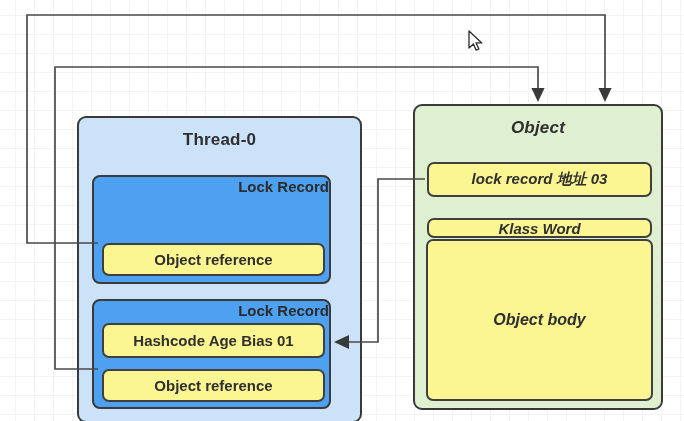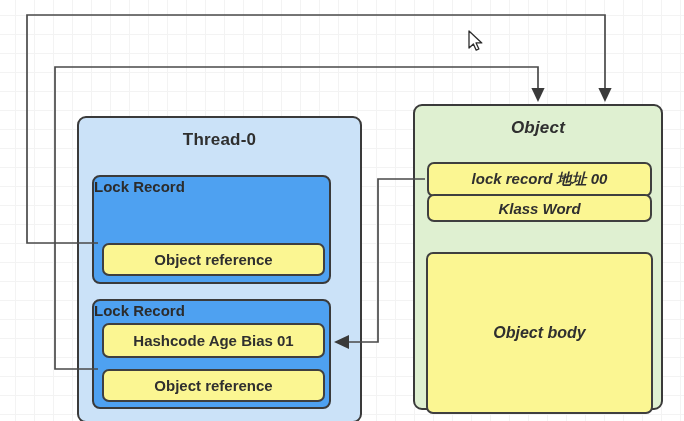--- a/index.html
+++ b/index.html
@@ -41,21 +41,21 @@
     left: 13px;
     width: 239px;
     background: #4ea1f1;
     border: 2px solid #3a3a3a;
     border-radius: 8px;
   }
   .lock-record-1 { top: 57px;  height: 109px; }
   .lock-record-2 { top: 181px; height: 110px; }
   .lock-record-title {
     margin-top: 1px;
-    text-align: left;
+    text-align: right;
     font-size: 15px;
     font-weight: 700;
     color: #2c2c2c;
   }
   .cell {
     position: absolute;
     box-sizing: border-box;
     background: #fbf692;
     border: 2px solid #3f3f3f;
     border-radius: 7px;
@@ -67,22 +67,22 @@
     align-items: center;
     justify-content: center;
   }
   .lr-cell { left: 8px; width: 223px; height: 33px; }
   .lr1-row0 { top: 22px; }
   .lr1-row1 { top: 66px; }
   .lr2-row0 { top: 22px; height: 35px; }
   .lr2-row1 { top: 68px; }
   .obj-cell  { left: 12px; width: 225px; height: 35px; }
   .obj-row0  { top: 56px; }
-  .obj-row1  { top: 88px; height: 28px; }
-  .obj-body  { left: 11px; top: 146px; width: 227px; height: 162px; font-size: 16px; }
+  .obj-row1  { top: 112px; height: 20px; }
+  .obj-body  { left: 11px; top: 133px; width: 227px; height: 162px; font-size: 16px; }
   .overlay {
     position: absolute;
     left: 0; top: 0;
     width: 684px; height: 421px;
     pointer-events: none;
   }
 </style>
 </head>
 <body>
 
@@ -98,21 +98,21 @@
 
     <div class="lock-record lock-record-2">
       <div class="lock-record-title">Lock Record</div>
       <div class="cell lr-cell lr2-row0">Hashcode Age Bias 01</div>
       <div class="cell lr-cell lr2-row1">Object reference</div>
     </div>
   </div>
 
   <div class="box object-box">
     <div class="box-title">Object</div>
-    <div class="cell obj-cell obj-row0">lock record 地址 00</div>
+    <div class="cell obj-cell obj-row0">lock record 地址 03</div>
     <div class="cell obj-cell obj-row1">Klass Word</div>
     <div class="cell obj-cell obj-body">Object body</div>
   </div>
 
   <svg class="overlay" viewBox="0 0 684 421" xmlns="http://www.w3.org/2000/svg">
 
     <path d="M98 243 H27 V15 H605 V89" fill="none" stroke="#4a4a4a" stroke-width="1.7"></path>
     <polygon points="605,102 598.4,88 611.6,88" fill="#3a3a3a"></polygon>
 
     <path d="M98 369 H55 V67 H538 V89" fill="none" stroke="#4a4a4a" stroke-width="1.7"></path>

